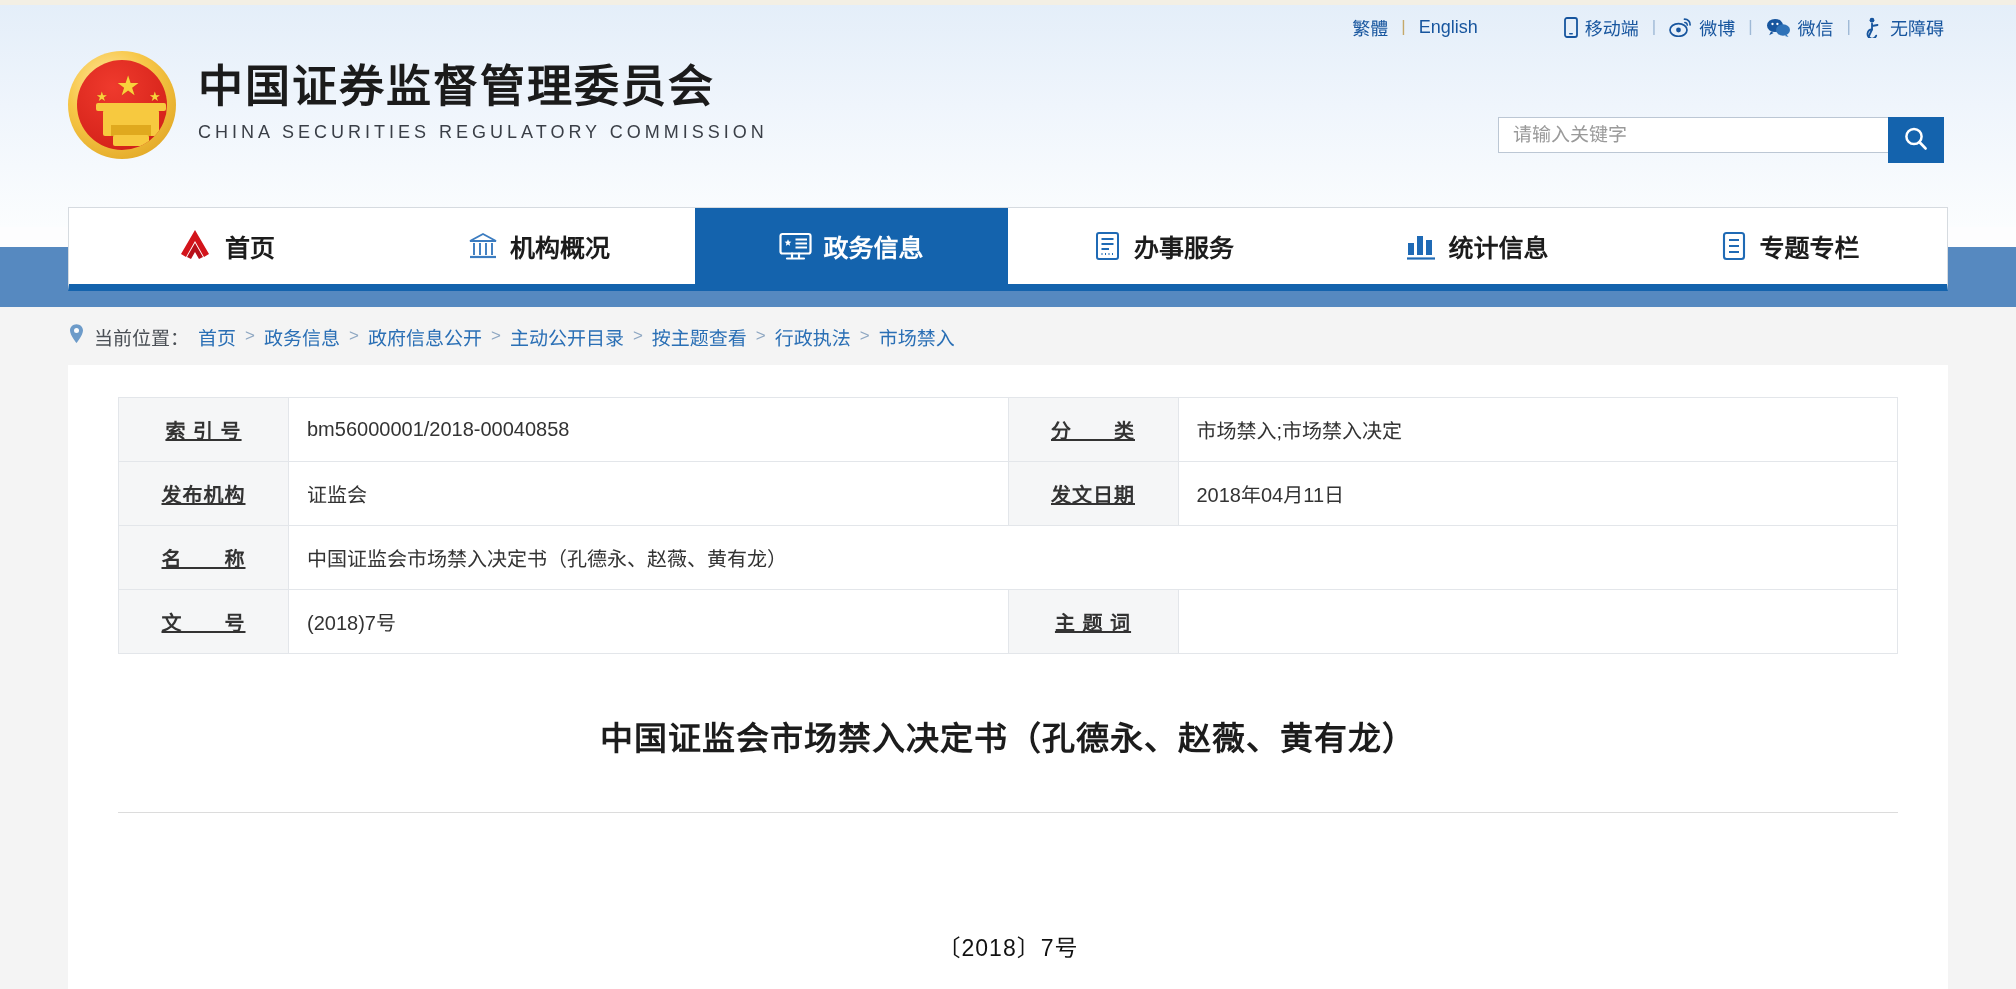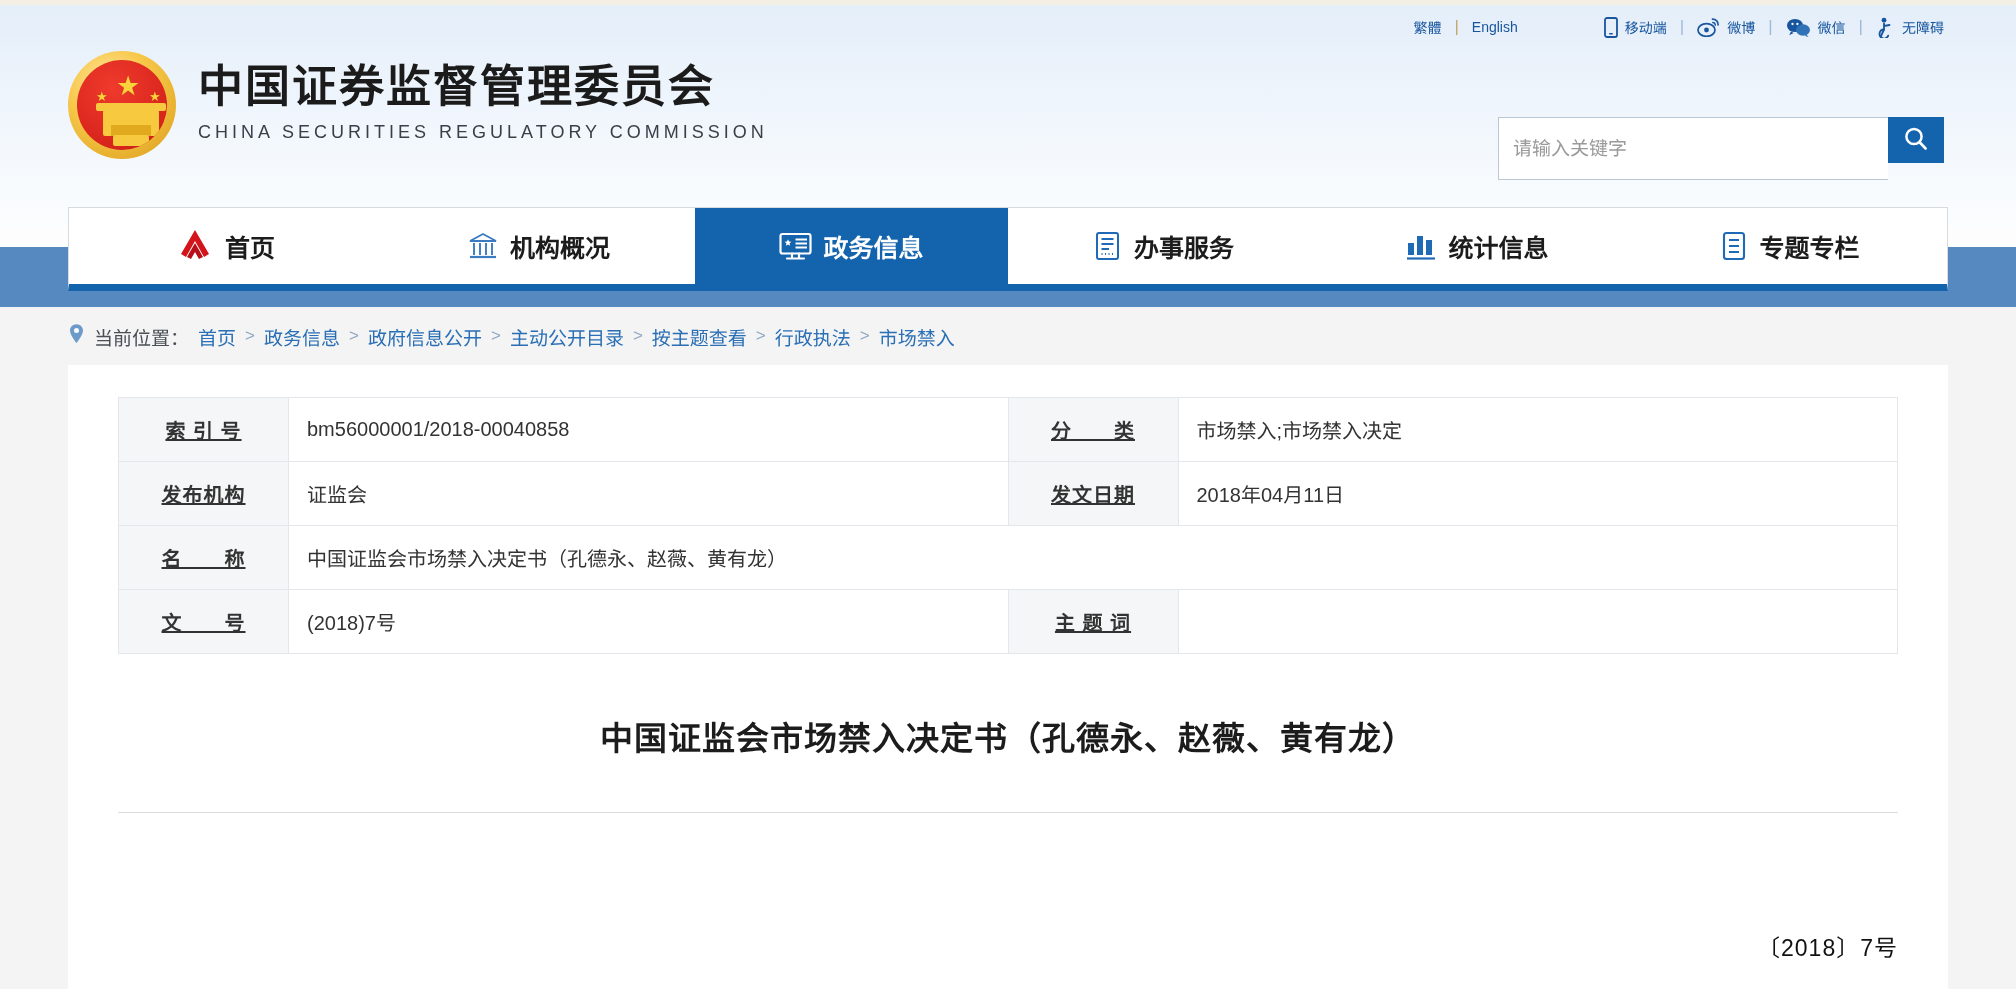--- a/index.html
+++ b/index.html
@@ -33,21 +33,21 @@
     height: 44px;
     padding-right: 72px;
     gap: 0;
   }
   .util-group { display: flex; align-items: center; }
   .util-link {
     display: flex;
     align-items: center;
     gap: 7px;
     color: #17559e;
-    font-size: 14px;
+    font-size: 18px;
     text-decoration: none;
     white-space: nowrap;
   }
   .util-sep {
     color: #c5a86a;
     margin: 0 13px;
     font-size: 17px;
   }
   .util-sep.plain { color: #9fb9d6; }
   .util-gap { width: 86px; }
@@ -150,21 +150,21 @@
   
   .search-wrap {
     position: absolute;
     right: 72px;
     top: 112px;
     display: flex;
     height: 46px;
   }
   .search-input {
     width: 390px;
-    height: 63px;
+    height: 36px;
     border: 1px solid #bcc7d4;
     border-right: none;
     background: #fff;
     padding: 11px 14px;
     font-size: 19px;
     color: #333;
     font-family: inherit;
     outline: none;
   }
   .search-input::placeholder { color: #9a9a9a; }
@@ -284,21 +284,21 @@
     font-weight: 700;
     color: #1c1c1c;
     padding: 58px 0 52px 0;
     letter-spacing: 1px;
   }
   .doc-rule {
     height: 1px;
     background: #dcdcdc;
   }
   .doc-number {
-    text-align: right;
+    text-align: center;
     font-size: 23px;
     color: #111;
     padding-top: 116px;
     letter-spacing: 1px;
   }
 </style>
 </head>
 <body>
 
 <div class="top-strip"></div>

